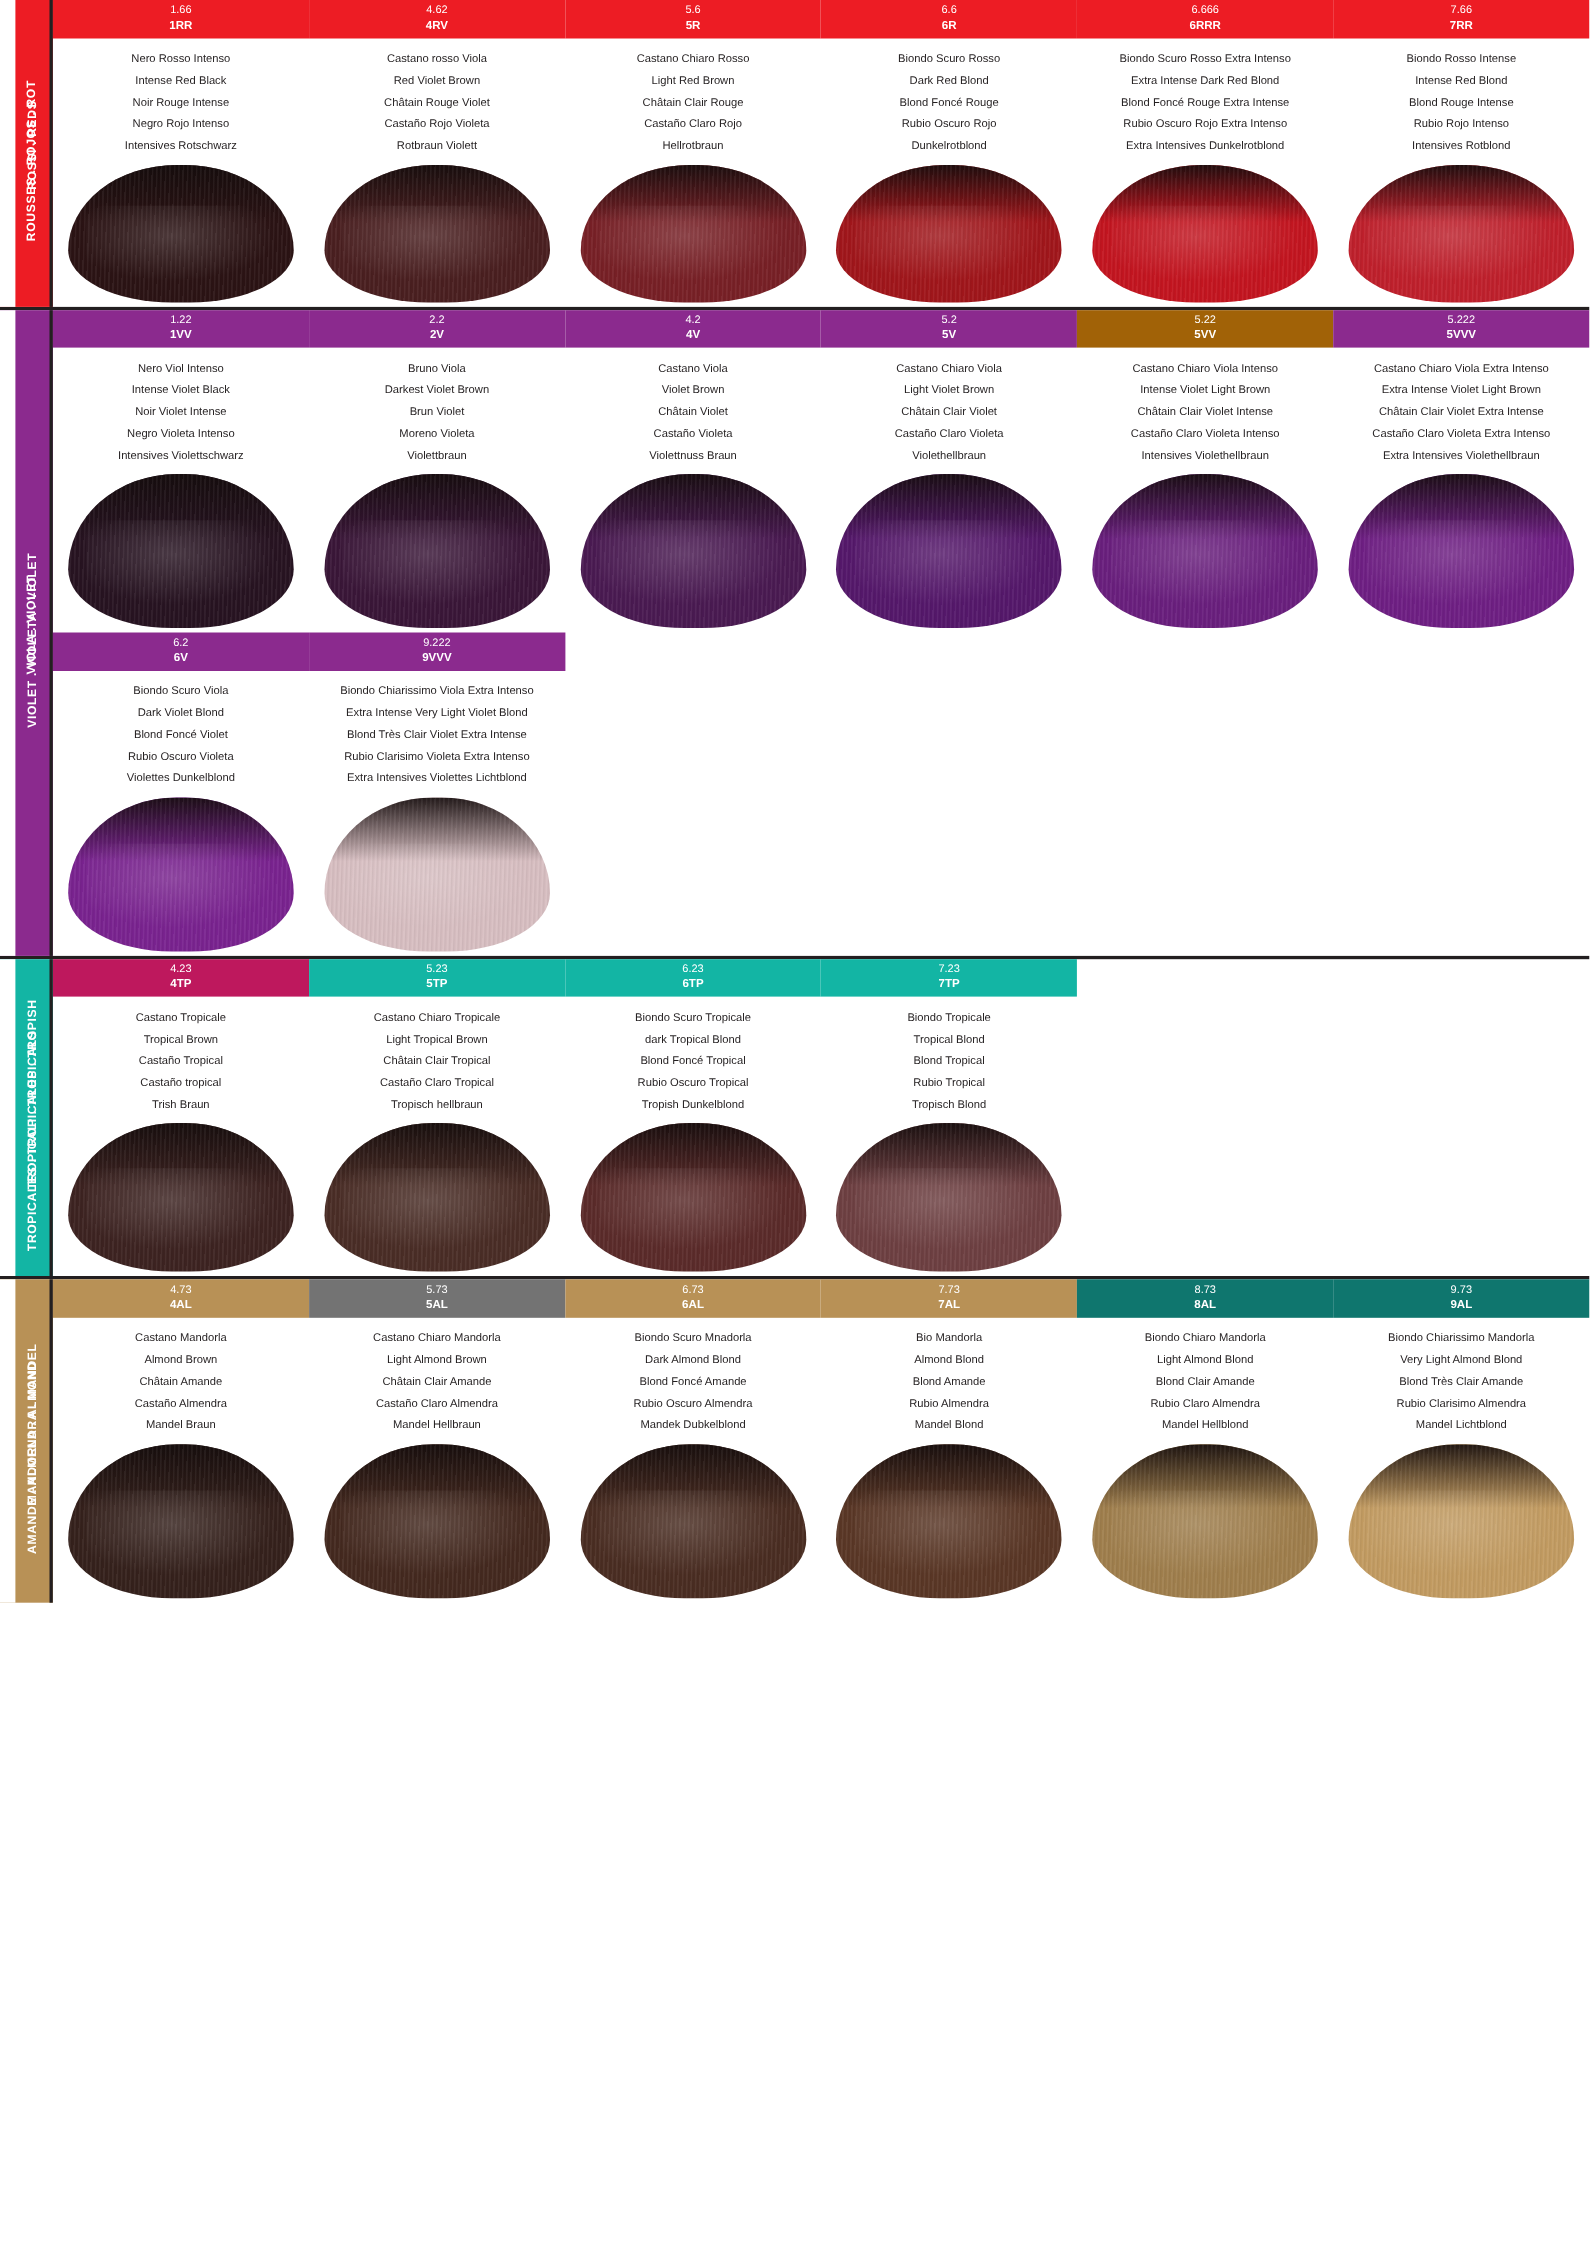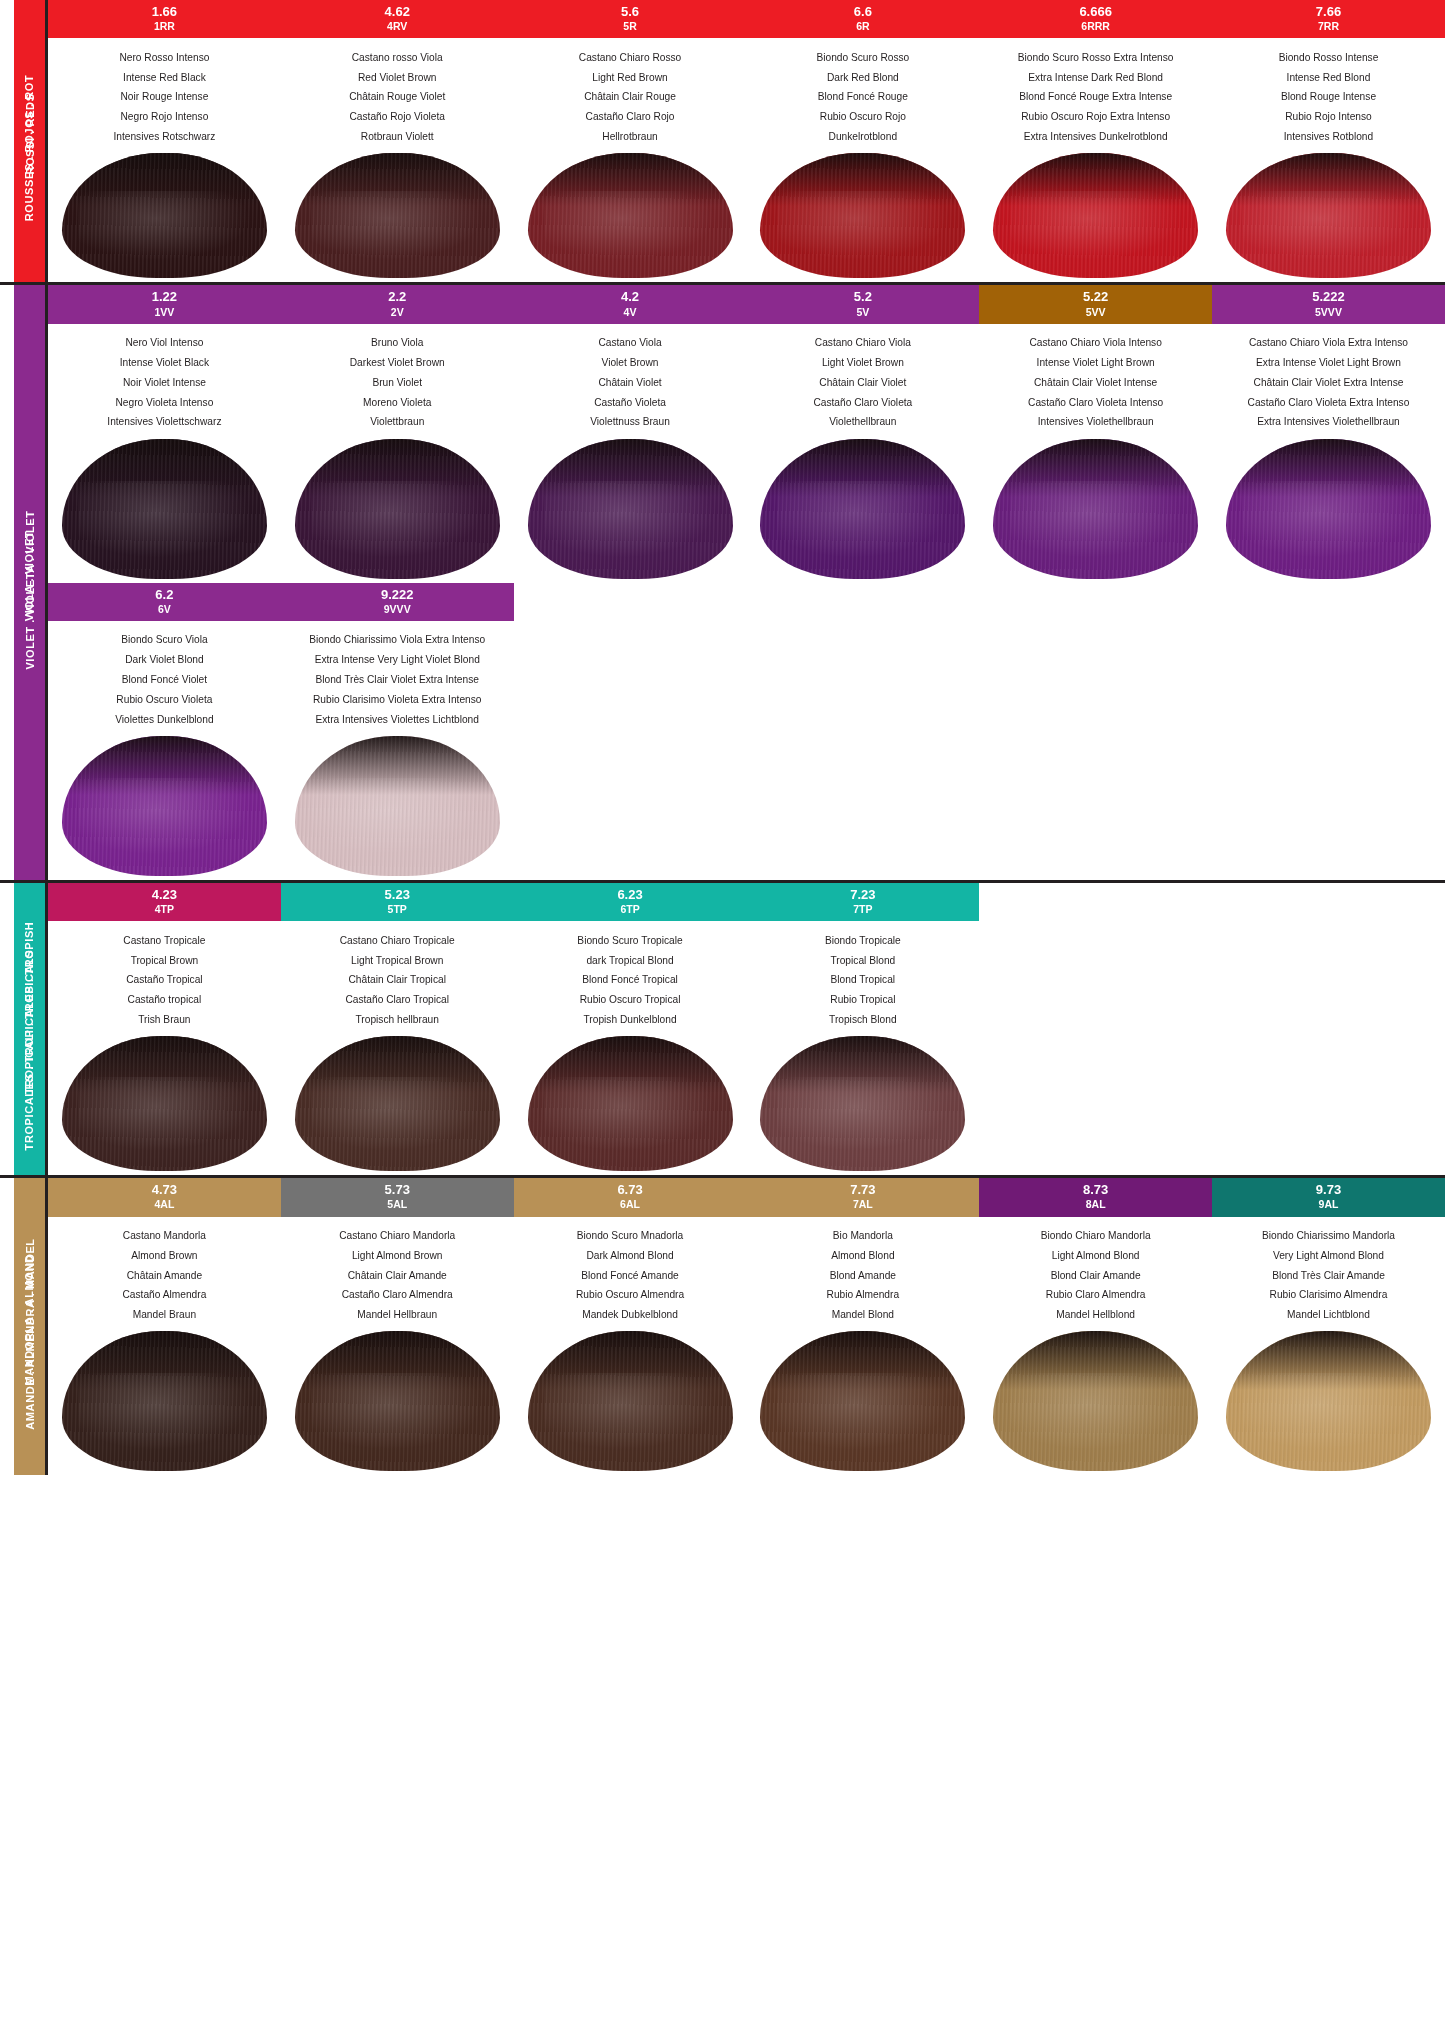--- a/index.html
+++ b/index.html
@@ -62,21 +62,21 @@
     flex-direction: column;
     align-items: center;
   }
   .code {
     width: 100%;
     text-align: center;
     color: #ffffff;
     padding: 4px 2px 5px 2px;
     line-height: 1.25;
   }
-  .code .c1 { font-size: 13px; font-weight: bold; display:block; }
+  .code .c1 { font-size: 10px; font-weight: normal; display:block; }
   .code .c2 { font-size: 10.5px; font-weight: bold; display:block; }
 
   .names {
     padding: 10px 4px 6px 4px;
     text-align: center;
     width: 100%;
   }
   .names div {
     font-size: 10.2px;
     line-height: 1.45;
@@ -611,21 +611,21 @@
             </div>
             <div class="swatch-wrap">
               <div class="swatch" style="background: rgb(90, 55, 38);">
                 <div class="root"></div>
                 <div class="shine"></div>
                 <div class="strands"></div>
               </div>
             </div>
           </div>
           <div class="cell">
-            <div class="code" style="background: #701a75;">
+            <div class="code" style="background: #0f766e;">
               <span class="c1">8.73</span>
               <span class="c2">8AL</span>
             </div>
             <div class="names">
               <div>Biondo Chiaro Mandorla</div>
               <div>Light Almond Blond</div>
               <div>Blond Clair Amande</div>
               <div>Rubio Claro Almendra</div>
               <div>Mandel Hellblond</div>
             </div>

